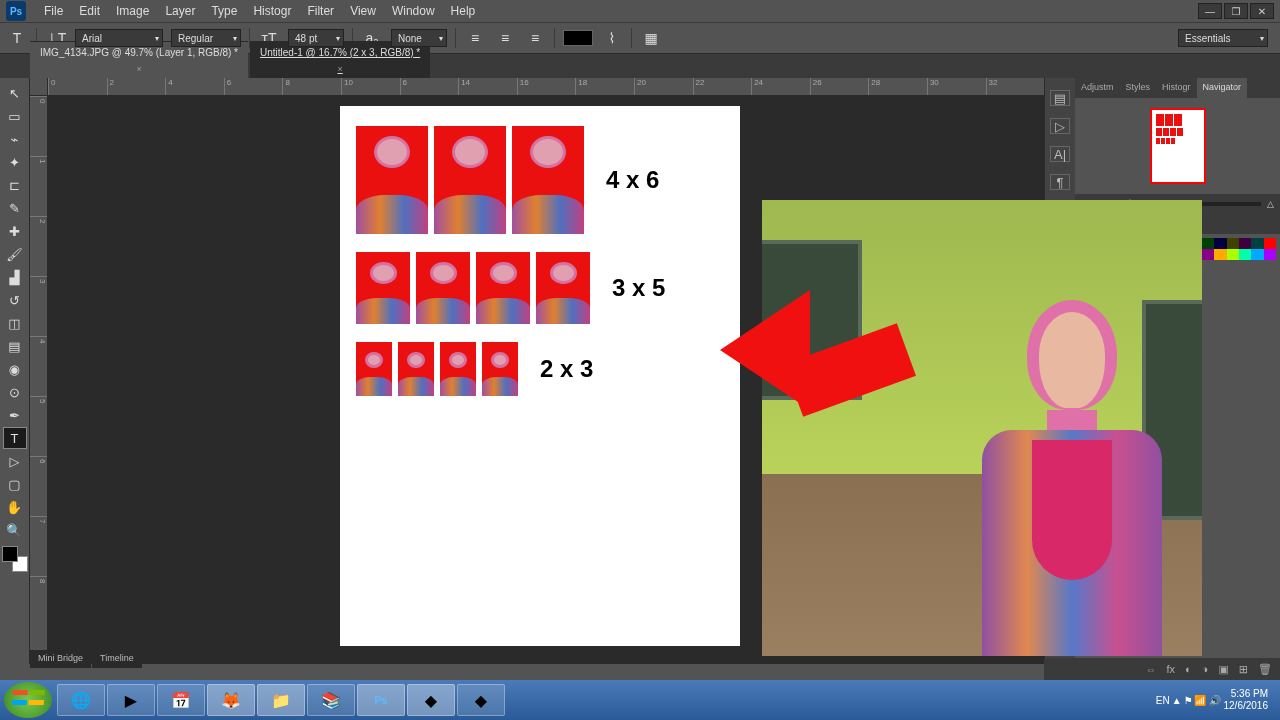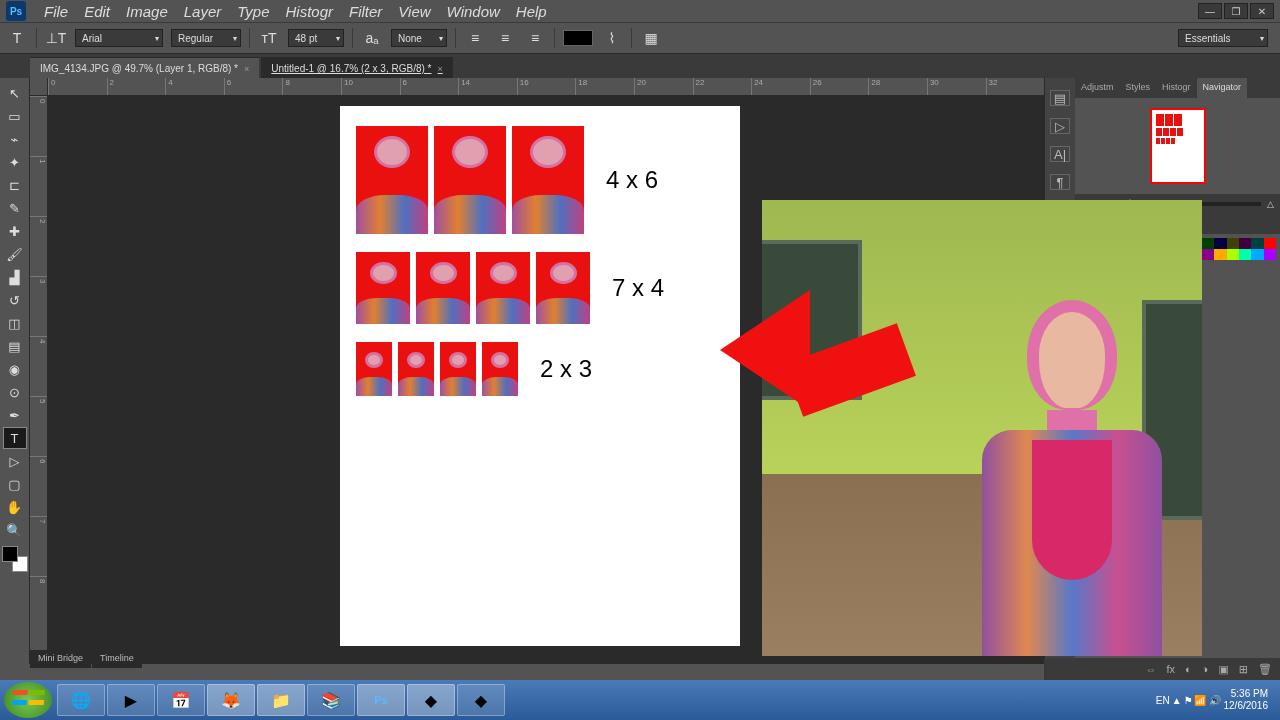--- a/index.html
+++ b/index.html
@@ -1,36 +1,36 @@
 <!DOCTYPE html>
 <html><head>
 <meta charset="utf-8">
 <style>
 * { margin:0; padding:0; box-sizing:border-box; font-family:Tahoma,Arial,sans-serif; }
 body { width:1280px; height:720px; background:#535353; overflow:hidden; position:relative; }
 
 
 .menubar { height:22px; background:#535353; display:flex; align-items:center; padding:0 6px; gap:2px; }
 .ps-logo { width:20px; height:20px; background:#0a3a6b; color:#5cb8ff; font-weight:bold; font-size:10px; display:flex; align-items:center; justify-content:center; border-radius:3px; margin-right:8px; }
-.menu-item { color:#ddd; font-size:15px; padding:3px 8px; cursor:default;font-style:italic; }
+.menu-item { color:#ddd; font-size:12px; padding:3px 8px; cursor:default; }
 .win-controls { margin-left:auto; display:flex; gap:2px; }
 .win-btn { width:24px; height:16px; background:#3a3a3a; color:#ccc; font-size:10px; display:flex; align-items:center; justify-content:center; border:1px solid #222; }
 
 
 .optbar { height:32px; background:#535353; border-top:1px solid #3a3a3a; border-bottom:1px solid #2a2a2a; display:flex; align-items:center; padding:0 6px; gap:8px; }
 .opt-icon { width:22px; height:22px; color:#ddd; display:flex; align-items:center; justify-content:center; font-size:14px; }
 .opt-drop { background:#3a3a3a; border:1px solid #222; color:#ddd; font-size:10px; padding:2px 16px 2px 6px; height:18px; display:flex; align-items:center; position:relative; }
 .opt-drop::after { content:"▾"; position:absolute; right:3px; font-size:8px; }
 .opt-sep { width:1px; height:20px; background:#3a3a3a; }
 .color-swatch { width:30px; height:16px; background:#000; border:1px solid #666; }
 .workspace-drop { margin-left:auto; margin-right:6px; }
 
 
 .tabrow { height:24px; background:#3a3a3a; display:flex; align-items:flex-end; padding-left:30px; }
-.tab { background:#535353; color:#ddd; font-size:10px; padding:5px 10px 4px; margin-right:2px; border-top:1px solid #2a2a2a; display:flex; align-items:center; gap:6px; }
+.tab { background:#535353; color:#ddd; font-size:10px; padding:5px 10px 4px; margin-right:2px; border-top:1px solid #2a2a2a; display:flex; align-items:center; gap:6px;flex-direction:column; }
 .tab.active { background:#2a2a2a;text-decoration:underline; }
 .tab-close { font-size:9px; color:#999; }
 
 
 .workspace { display:flex; height:586px; }
 
 
 .toolbox { width:30px; background:#535353; border-right:1px solid #2a2a2a; display:flex; flex-direction:column; align-items:center; padding-top:4px; gap:1px; }
 .tool { width:24px; height:22px; color:#ddd; font-size:13px; display:flex; align-items:center; justify-content:center; cursor:default; }
 .tool.sel { background:#1a1a1a; border:1px solid #888; }
@@ -40,21 +40,21 @@
 
 
 .canvas-wrap { flex:1; background:#2a2a2a; position:relative; overflow:hidden; }
 .ruler-h { position:absolute; top:0; left:18px; right:0; height:18px; background:#535353; border-bottom:1px solid #2a2a2a; display:flex; color:#aaa; font-size:8px; }
 .ruler-h span { width:60px; border-left:1px solid #777; padding-left:2px; }
 .ruler-v { position:absolute; top:18px; left:0; width:18px; bottom:0; background:#535353; border-right:1px solid #2a2a2a; display:flex; flex-direction:column; color:#aaa; font-size:8px; }
 .ruler-v span { height:60px; border-top:1px solid #777; writing-mode:vertical-rl; padding-top:2px; }
 .ruler-corner { position:absolute; width:18px; height:18px; background:#535353; top:0; left:0; border-right:1px solid #2a2a2a; border-bottom:1px solid #2a2a2a; }
 
 .canvas { position:absolute; left:310px; top:28px; width:400px; height:540px; background:#fff; padding:20px 16px; }
-.size-row { display:flex; align-items:center; gap:6px; margin-bottom:18px; }
+.size-row { display:flex; align-items:center; gap:6px; margin-bottom:18px;font-weight:bold; }
 .size-label { font-size:24px; color:#000; margin-left:16px; font-family:Arial; }
 .photo { background:#ea1010; display:flex; flex-direction:column; }
 .photo.s4x6 { width:72px; height:108px; }
 .photo.s3x4 { width:54px; height:72px; }
 .photo.s2x3 { width:36px; height:54px; }
 .head { margin:10px auto 0; border-radius:50%; background:#e0a0b0; width:50%; height:30%; border:3px solid #d670a0; }
 .body { margin-top:auto; height:36%; background:linear-gradient(90deg,#a050a0,#e08030,#5070c0,#c04080); border-radius:40% 40% 0 0; }
 
 
 .panels { width:236px; background:#535353; border-left:1px solid #2a2a2a; display:flex; }
@@ -257,21 +257,21 @@
             <div class="body"></div>
           </div>
           <div class="photo s3x4">
             <div class="head"></div>
             <div class="body"></div>
           </div>
           <div class="photo s3x4">
             <div class="head"></div>
             <div class="body"></div>
           </div>
-          <div class="size-label">7 x 4</div>
+          <div class="size-label">3 x 5</div>
         </div>
         <div class="size-row">
           <div class="photo s2x3">
             <div class="head"></div>
             <div class="body"></div>
           </div>
           <div class="photo s2x3">
             <div class="head"></div>
             <div class="body"></div>
           </div>

